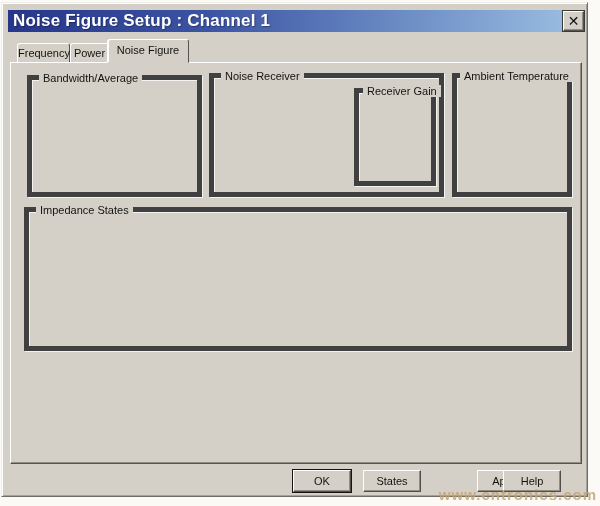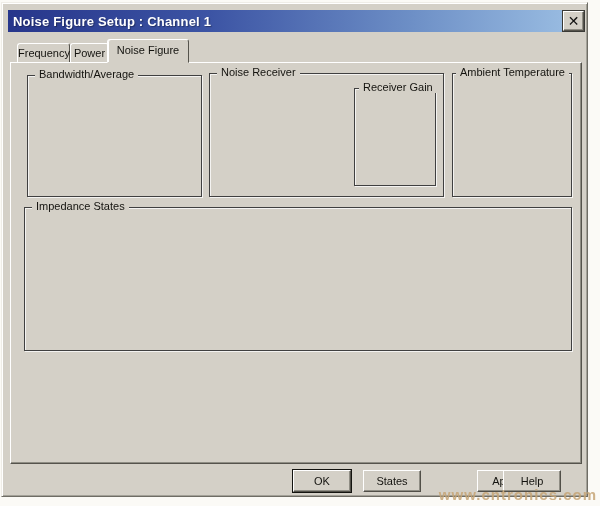--- a/index.html
+++ b/index.html
@@ -8,40 +8,40 @@
   .stage { position:relative; width:600px; height:506px; background:#fbfaf6; }
 
   
   .dialog { position:absolute; left:1px; top:2px; width:587px; height:495px;
             background:#d4d0c7;
             border:1px solid; border-color:#efede7 #6f6d65 #6f6d65 #efede7;
             box-shadow: inset 1px 1px 0 #fff, inset -1px -1px 0 #a3a198; }
   .titlebar { position:absolute; left:6px; top:7px; width:576px; height:22px;
               background:linear-gradient(to right,#27368b 0%, #3c54a4 35%, #6d8fc6 70%, #9dc0e4 100%);
               display:flex; align-items:center; }
-  .titlebar .title { color:#ffffff; font-size:13px; font-weight:bold; padding-left:5px; letter-spacing:.2px;
+  .titlebar .title { color:#ffffff; font-size:17px; font-weight:bold; padding-left:5px; letter-spacing:.2px;
                      text-shadow:1px 1px 1px rgba(0,0,0,.35); white-space:nowrap; }
   .closebtn { position:absolute; left:561px; top:8px; width:21px; height:20px;
               background:#d4d0c7; border:1px solid; border-color:#fff #55534c #55534c #fff;
               box-shadow: inset -1px -1px 0 #8f8d84, 0 0 0 1px #3a3a36;
               display:flex; align-items:center; justify-content:center; cursor:default; }
   .closebtn .x { font-size:14px; font-weight:900; color:#111; line-height:1; }
 
   
   .tab { position:absolute; background:#d4d0c7; text-align:center;
          border:1px solid; border-color:#fff #55534c transparent #fff;
          border-top-left-radius:3px; border-top-right-radius:3px; }
   .tab-inactive { top:40px; height:20px; line-height:18px; }
   .tab-active   { top:36px; height:24px; line-height:21px; z-index:3; box-shadow:inset 1px 0 0 #fff; }
   .pane { position:absolute; left:8px; top:59px; width:572px; height:402px;
           background:#d4d0c7; border:1px solid; border-color:#fff #55534c #55534c #fff;
           box-shadow: inset -1px -1px 0 #8f8d84; z-index:1; }
 
   
-  .group { position:absolute; border:1px solid #404040;
+  .group { position:absolute; border:5px solid #404040;
            box-shadow: inset 1px 1px 0 rgba(255,255,255,.75), 1px 1px 0 rgba(255,255,255,.75); z-index:2;padding-left:12px; }
   .gtitle { position:absolute; top:-8px; left:7px; background:#d4d0c7; padding:0 4px; white-space:nowrap; }
 
   .lbl { position:absolute; line-height:14px; }
 
   
   .sunken { position:absolute; background:#fff;
             border:1px solid; border-color:#6f6d65 #f2f0ea #f2f0ea #6f6d65;
             box-shadow: inset 1px 1px 0 #9a988f; }
   .fieldtext { position:absolute; left:5px; top:0; bottom:0; display:flex; align-items:center; white-space:nowrap; }

